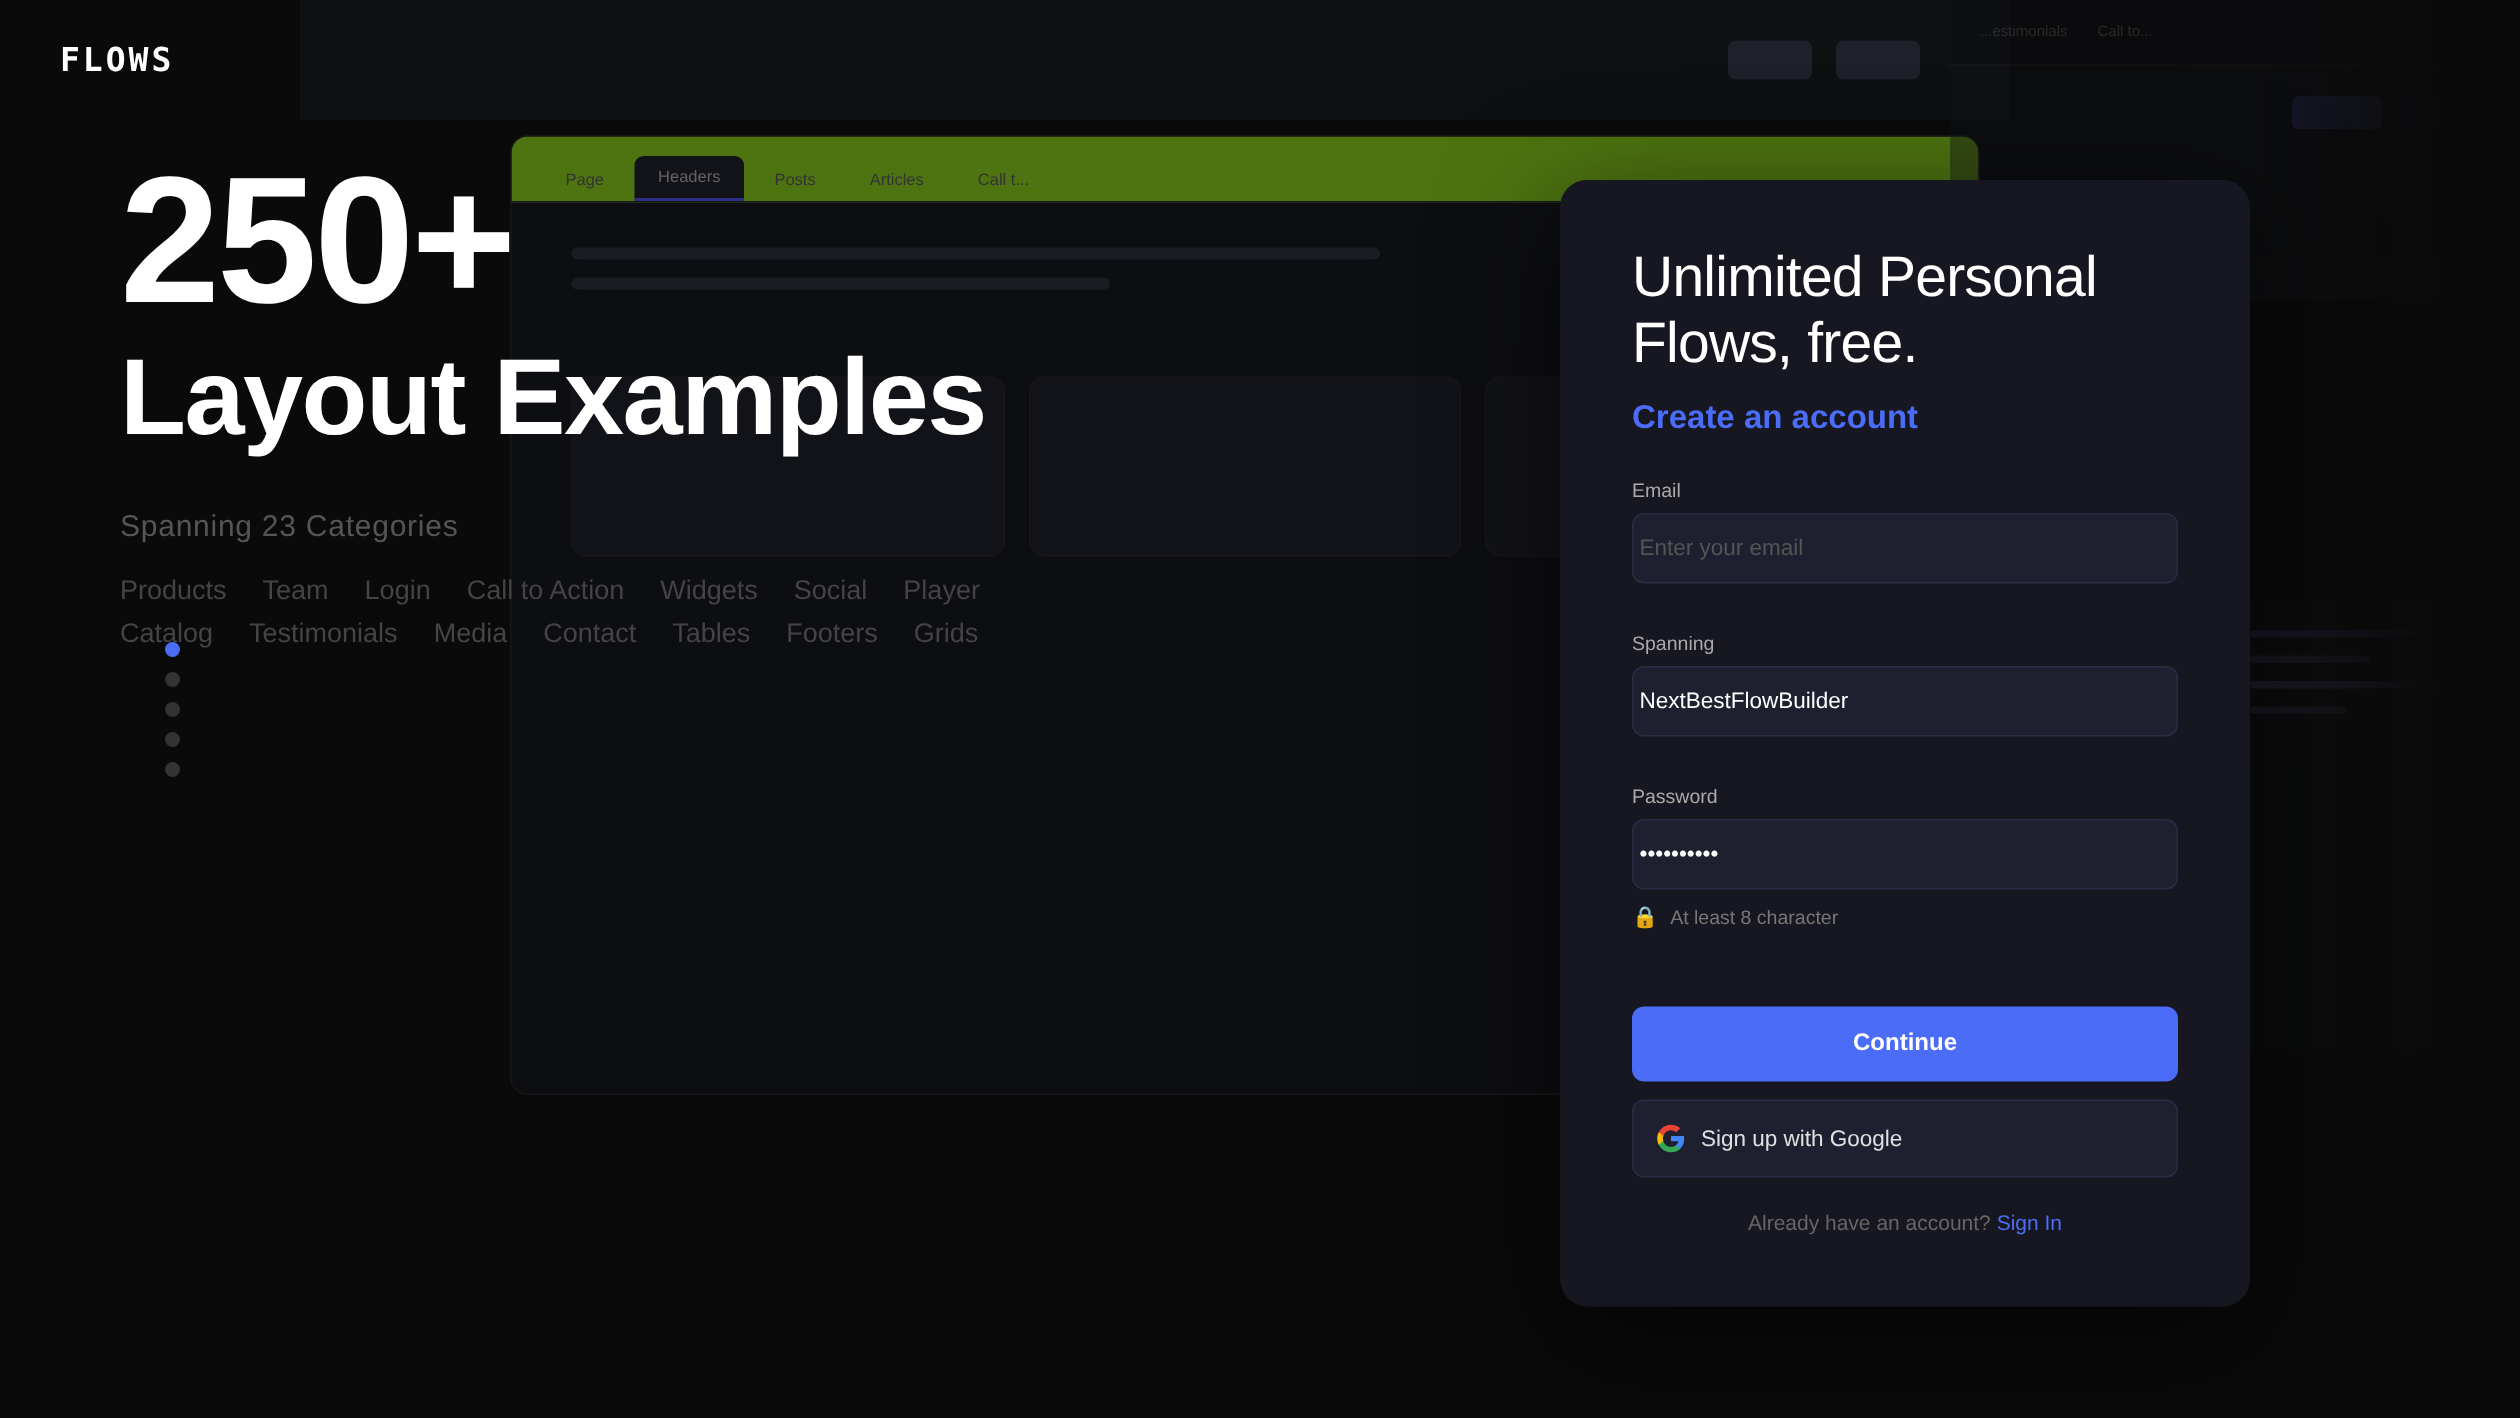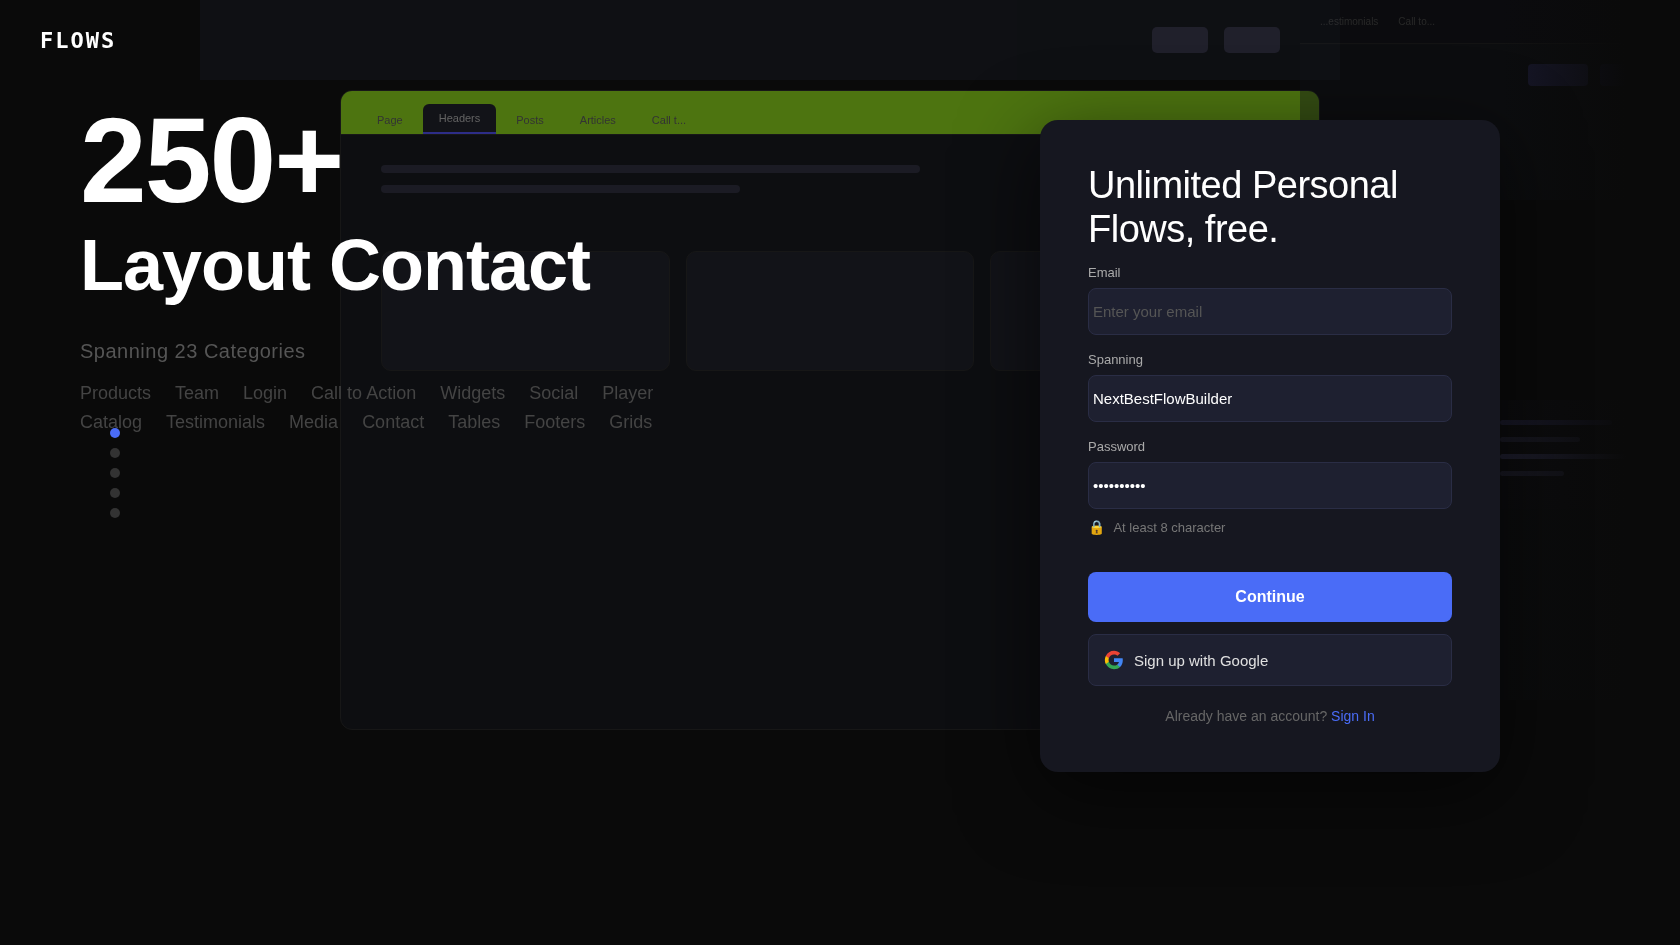--- a/index.html
+++ b/index.html
@@ -225,21 +225,21 @@
     }
 
     .signup-subheading {
       font-size: 22px;
       font-weight: 600;
       color: #4a6cf7;
       margin-bottom: 28px;
     }
 
     .form-group {
-      margin-bottom: 17px;
+      margin-bottom: 32px;
     }
 
     .form-label {
       display: block;
       font-size: 13px;
       font-weight: 500;
       color: #aaa;
       margin-bottom: 8px;
     }
 
@@ -440,21 +440,21 @@
 <div class="nav-dots">
   <div class="nav-dot active"></div>
   <div class="nav-dot"></div>
   <div class="nav-dot"></div>
   <div class="nav-dot"></div>
   <div class="nav-dot"></div>
 </div>
 
 <div class="left-content" style="z-index:2;">
   <div class="hero-number">250+</div>
-  <div class="hero-subtitle">Layout Contact</div>
+  <div class="hero-subtitle">Layout Examples</div>
   <div class="hero-categories-title">Spanning 23 Categories</div>
   <div class="hero-tags">
 
   <span class="hero-tag">Products</span>
       <span class="hero-tag">Team</span>
       <span class="hero-tag">Login</span>
       <span class="hero-tag">Call to Action</span>
       <span class="hero-tag">Widgets</span>
       <span class="hero-tag">Social</span>
       <span class="hero-tag">Player</span>
@@ -464,20 +464,21 @@
       <span class="hero-tag">Contact</span>
       <span class="hero-tag">Tables</span>
       <span class="hero-tag">Footers</span>
       <span class="hero-tag">Grids</span>
     </div>
 </div>
 
 <div class="signup-card">
 
   <div class="signup-headline">Unlimited Personal Flows, free.</div>
+  <div class="signup-subheading">Create an account</div>
 
   <div class="form-group">
     <label class="form-label">Email</label>
     <input type="email" class="form-input" placeholder="Enter your email" style="">
   </div>
 
   <div class="form-group">
     <label class="form-label">Spanning</label>
     <input type="text" class="form-input" value="NextBestFlowBuilder" style="">
   </div>

